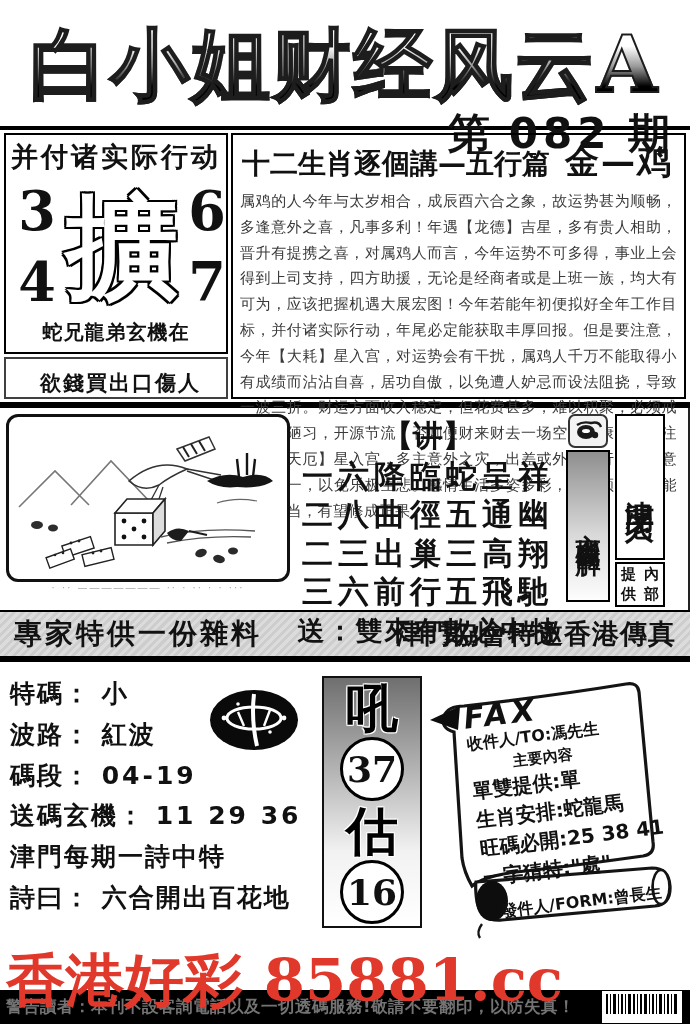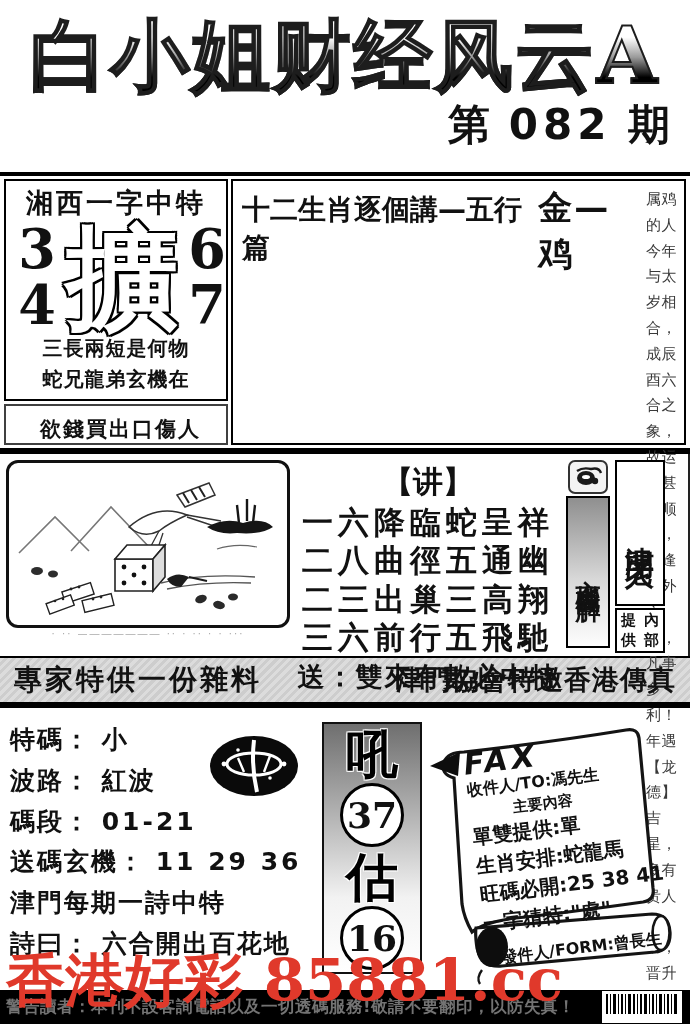--- a/index.html
+++ b/index.html
@@ -4,21 +4,21 @@
 <style>
   :root{ --red:#e0392b; }
   *{ box-sizing:border-box; margin:0; padding:0; }
   body{ background:#e9e9e9; font-family:"DejaVu Sans", sans-serif; }
   #page{
     position:relative; width:690px; height:1024px; background:#fff;
     overflow:hidden; color:#111; margin:0 auto;
   }
 
   
-  .header{ height:176px; border-bottom:4px solid #000; padding-top:9px; }
+  .header{ height:130px; border-bottom:4px solid #000; padding-top:18px; }
   .paper-title{ text-align:center; white-space:nowrap; }
   .paper-title span{
     font-family:"DejaVu Serif", serif;
     font-weight:900; font-size:78px; letter-spacing:3px; line-height:1.2;
     background:linear-gradient(180deg,#ffffff 30%,#9a9a9a 52%,#000000 74%);
     -webkit-background-clip:text; background-clip:text;
     color:#111; -webkit-text-fill-color:transparent;
     -webkit-text-stroke:2px #1d1d1d;
   }
   .issue-line{ text-align:right; padding-right:18px; margin-top:-6px;
@@ -38,21 +38,21 @@
     grid-column:2; grid-row:1 / span 2; font-weight:900; font-size:112px; line-height:1;
     color:#fff;
     text-shadow:2px 0 #000,-2px 0 #000,0 2px #000,0 -2px #000,
       2px 2px #000,-2px -2px #000,2px -2px #000,-2px 2px #000;
   }
   .spec-verse{ text-align:center; font-weight:700; font-size:20px; line-height:1.55;
     font-family:"DejaVu Serif", serif; letter-spacing:1px; }
   .money-box{ border:2px solid #404040; height:42px; display:flex; align-items:flex-end;
     padding-left:34px; font-weight:800; font-size:21px; letter-spacing:2px; }
 
-  .zodiac-box{ flex:1; border:2px solid #000; padding:2px 7px 4px 7px; display:flex; flex-direction:row; }
+  .zodiac-box{ flex:1; border:2px solid #000; padding:2px 7px 4px 7px; display:flex; flex-direction:column; }
   .zodiac-head{ display:flex; align-items:baseline; justify-content:space-between; padding:2px 4px 0 2px; }
   .zodiac-title{ font-weight:900; font-size:28px; letter-spacing:0px; }
   .zodiac-animal{ font-weight:900; font-size:34px; letter-spacing:2px; }
   .zodiac-body{ flex:1; margin-top:4px; font-size:15px; line-height:1.72; text-align:justify;
     color:#3a3a3a; letter-spacing:0.5px; }
 
   .hdiv{ background:#000; }
   .hdiv.h6{ height:6px; }
 
   
@@ -139,30 +139,29 @@
     <div class="issue-line">
       <span>第</span>
       <span class="num">082</span>
       <span>期</span>
     </div>
   </div>
 
   <div class="top-section">
     <div class="left-col">
       <div class="spec-box">
-        <div class="spec-title">湘西一字中特</div>
+        <div class="spec-title">并付诸实际行动</div>
         <div class="num-grid">
           <div class="corner-num" style="grid-column:1;grid-row:1;">3</div>
           <div class="big-char">擴</div>
           <div class="corner-num" style="grid-column:3;grid-row:1;">6</div>
           <div class="corner-num" style="grid-column:1;grid-row:2;">4</div>
           <div class="corner-num" style="grid-column:3;grid-row:2;">7</div>
         </div>
         <div class="spec-verse">
-          <div>三長兩短是何物</div>
           <div>蛇兄龍弟玄機在</div>
         </div>
       </div>
       <div class="money-box">
         <span>欲錢買出口傷人</span>
       </div>
     </div>
 
     <div class="zodiac-box">
       <div class="zodiac-head">
@@ -270,21 +269,21 @@
       <div class="pred-row">
         <span>特碼：</span>
         <span>小</span>
       </div>
       <div class="pred-row">
         <span>波路：</span>
         <span>紅波</span>
       </div>
       <div class="pred-row">
         <span>碼段：</span>
-        <span class="pv">01-21</span>
+        <span class="pv">04-19</span>
       </div>
       <div class="pred-row">
         <span>送碼玄機：</span>
         <span class="pv">11 29 36</span>
       </div>
       <div class="pred-row">津門每期一詩中特</div>
       <div class="pred-row">
         <span>詩曰：</span>
         <span>六合開出百花地</span>
       </div>

